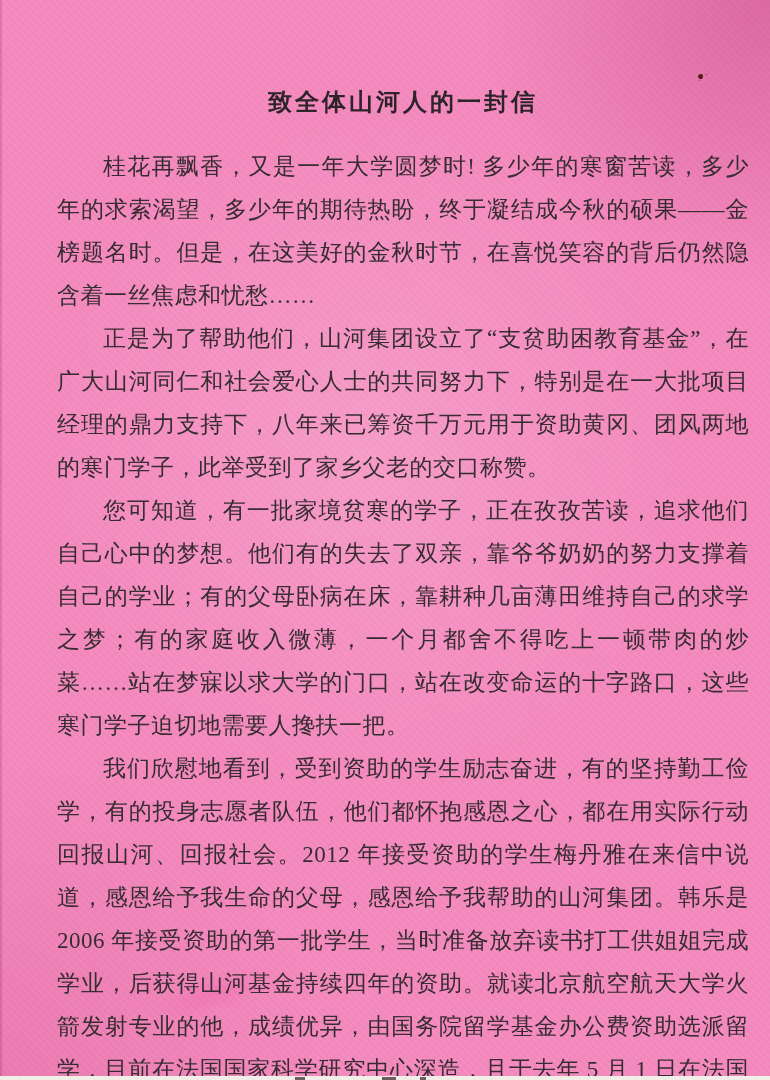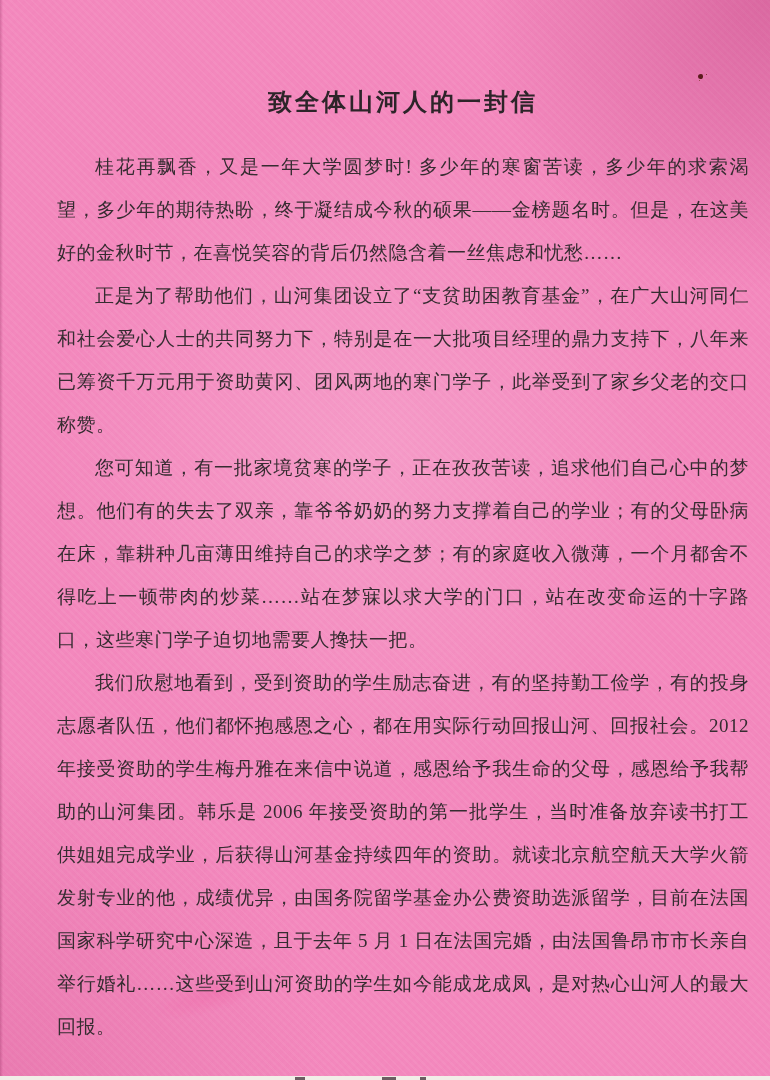--- a/index.html
+++ b/index.html
@@ -85,21 +85,21 @@
   .title {
     margin: 0 0 27px 0;
     text-align: center;
     font-size: 24px;
     font-weight: 600;
     letter-spacing: 3px;
     color: #2d2429;
   }
   .body-text p {
     margin: 0;
-    font-size: 19px;
+    font-size: 23px;
     line-height: 43px;
     text-indent: 2em;
     text-align: justify;
     letter-spacing: 0.5px;
     color: #362c31;
   }
 </style>
 </head>
 <body>
 

